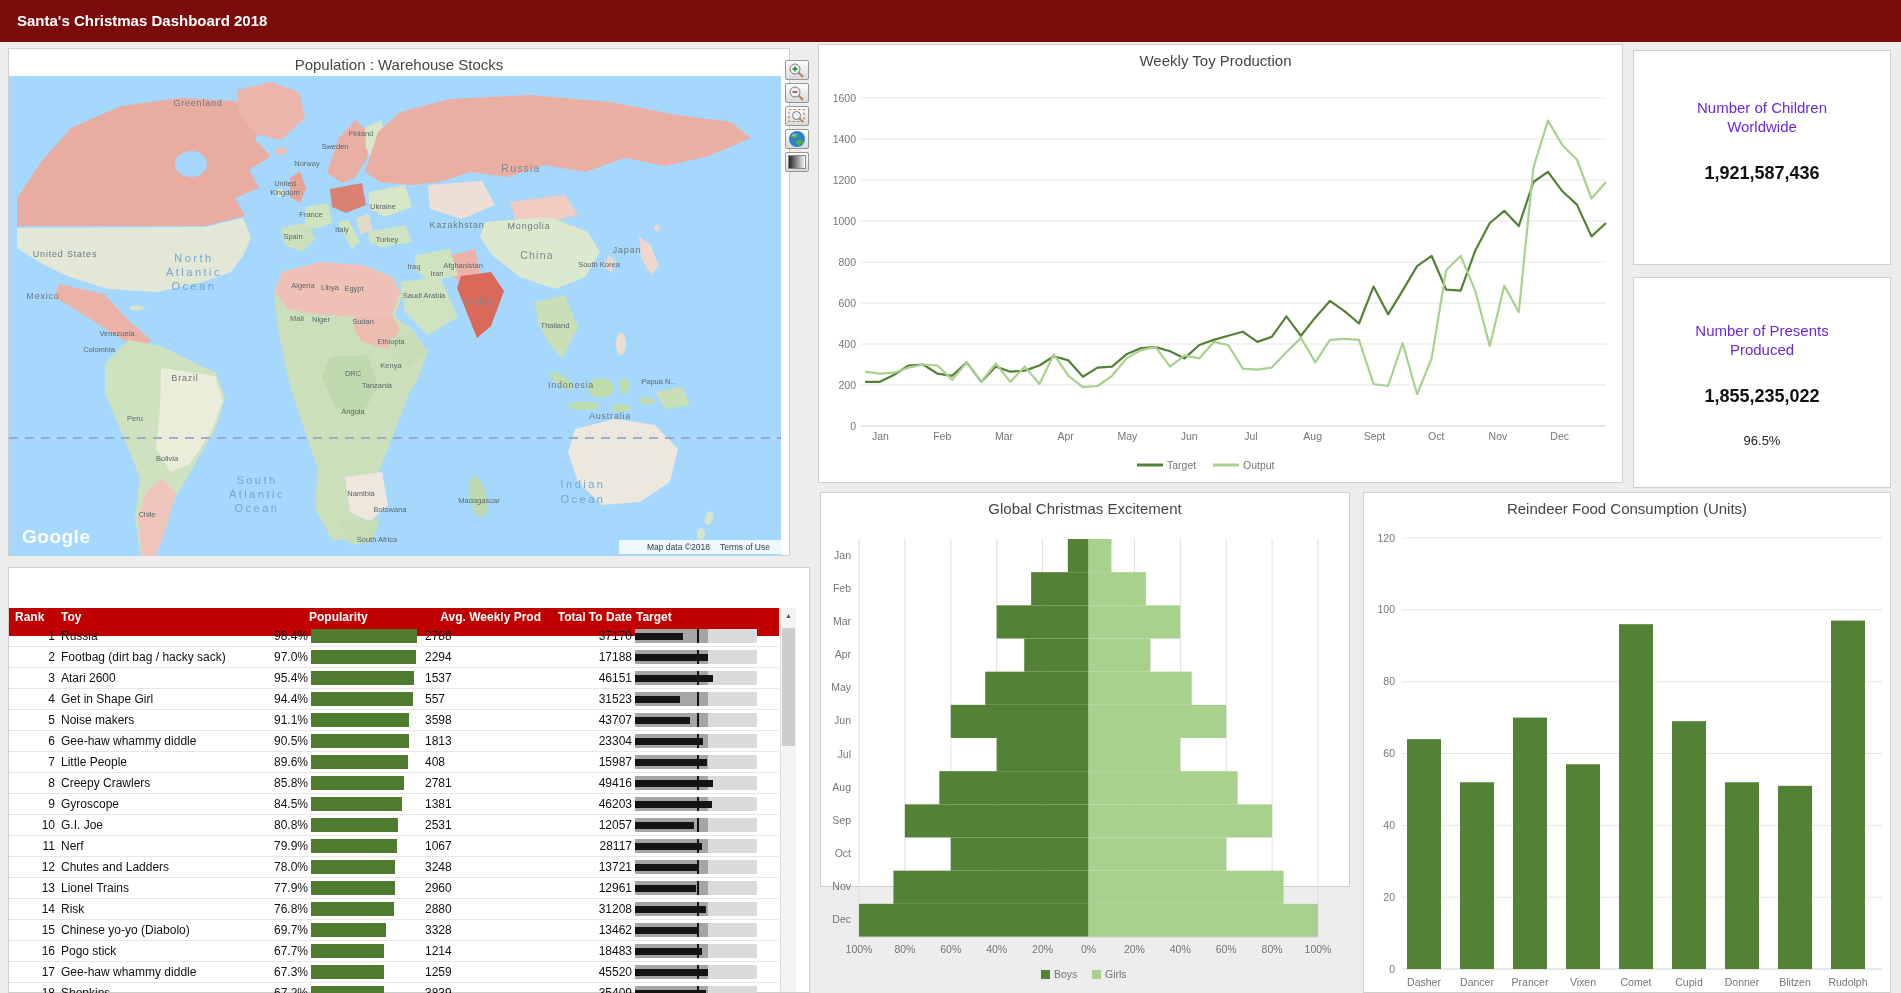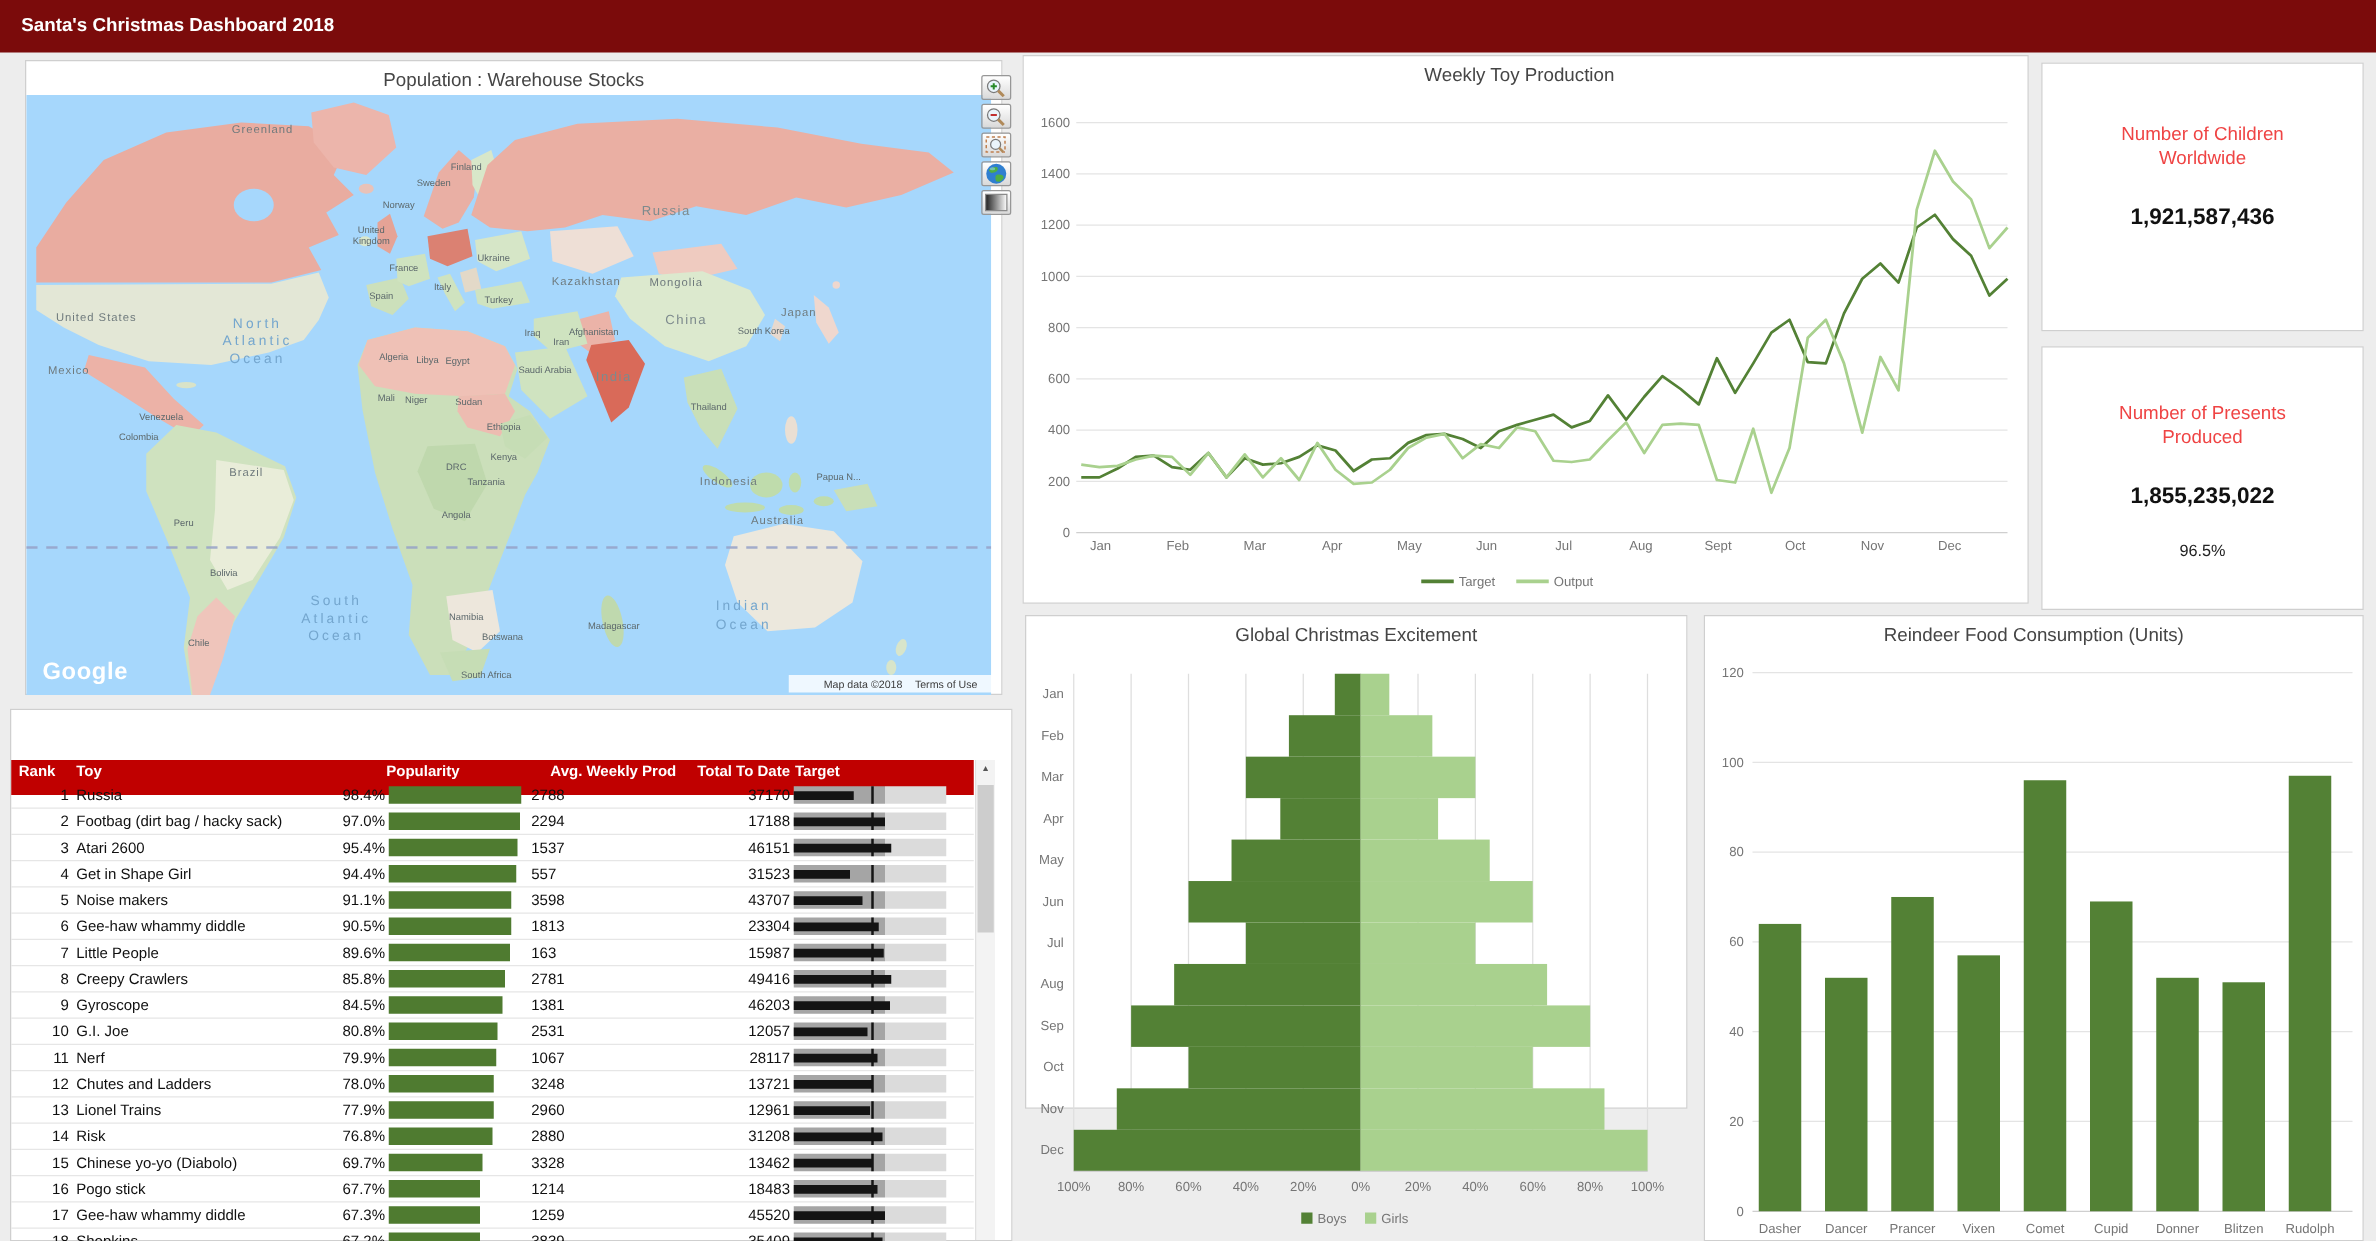--- a/index.html
+++ b/index.html
@@ -6,21 +6,21 @@
   body{width:1901px;height:993px;overflow:hidden;background:#ededed;
        font-family:"Liberation Sans",sans-serif;position:relative;}
   #topbar{position:absolute;left:0;top:0;width:1901px;height:42px;background:#7B0B0B;}
   #topbar .t{color:#fff;font-weight:bold;font-size:15px;line-height:42px;padding-left:17px;}
   .panel{position:absolute;background:#fff;border:1px solid #cfcfcf;box-sizing:border-box;}
   .ptitle{position:absolute;top:7px;left:0;right:0;text-align:center;font-size:15px;color:#454545;}
   svg{display:block;}
   svg text{font-family:"Liberation Sans",sans-serif;}
   .ax{font-size:10.5px;fill:#757575;}
   
-  #map-panel{left:20px;top:48px;width:782px;height:508px;}
+  #map-panel{left:8px;top:48px;width:782px;height:508px;}
   #map-svg{position:absolute;left:0;top:27px;}
   #map-attrib{position:absolute;right:1px;bottom:1px;height:14px;background:rgba(255,255,255,.82);
       font-size:8.5px;color:#3c3c3c;line-height:14px;padding:0 18px;}
   #map-attrib span{margin-left:10px;}
   .ml-big{font-size:10.5px;fill:#7d8a8d;letter-spacing:1.2px;}
   .ml-country{font-size:9px;fill:#6e797c;letter-spacing:.8px;}
   .ml-small{font-size:7.5px;fill:#5c686b;}
   .ml-ocean{font-size:11px;fill:#74A6CE;letter-spacing:2.5px;}
   #glogo{font-size:19px;font-weight:bold;fill:#ffffff;letter-spacing:.5px;}
   
@@ -46,21 +46,21 @@
   .btick{position:absolute;top:0;width:2px;height:14px;background:#141414;}
   #tbl-scroll{position:absolute;left:771px;top:40px;width:15px;height:384px;background:#f3f3f3;border-left:1px solid #e0e0e0;}
   .sb-up{height:16px;text-align:center;font-size:7px;color:#555;line-height:15px;background:#f3f3f3;}
   .sb-thumb{position:absolute;left:1px;top:20px;width:13px;height:118px;background:#cdcdcd;}
   
   #line-panel{left:818px;top:44px;width:805px;height:439px;}
   
   .kpi{text-align:center;}
   #kpi1{left:1633px;top:50px;width:258px;height:215px;}
   #kpi2{left:1633px;top:277px;width:258px;height:211px;}
-  .kpi .lbl{font-size:15px;color:#ef4444;width:180px;margin:0 auto;line-height:1.25;}
+  .kpi .lbl{font-size:15px;color:#6d28d9;width:180px;margin:0 auto;line-height:1.25;}
   #kpi1 .lbl{margin-top:48px;}
   #kpi2 .lbl{margin-top:44px;}
   .kpi .num{font-size:18px;font-weight:bold;color:#111;margin-top:26px;}
   .kpi .pct{font-size:13px;color:#222;margin-top:26px;}
   
   #pyr-panel{left:820px;top:492px;width:530px;height:395px;}
   #rein-panel{left:1363px;top:492px;width:528px;height:501px;}
 </style>
 </head>
 <body>
@@ -315,21 +315,21 @@
         <span class="bul">
           <span class="bbar" style="width:56%"></span>
           <span class="btick" style="left:51%"></span>
         </span>
       </div>
       <div class="trow">
         <span class="c rank">7</span>
         <span class="c toy">Little People</span>
         <span class="c pop">89.6%</span>
         <span class="pbar" style="width:97px"></span>
-        <span class="c avg">163</span>
+        <span class="c avg">408</span>
         <span class="c tot">15987</span>
         <span class="bul">
           <span class="bbar" style="width:59%"></span>
           <span class="btick" style="left:51%"></span>
         </span>
       </div>
       <div class="trow">
         <span class="c rank">8</span>
         <span class="c toy">Creepy Crawlers</span>
         <span class="c pop">85.8%</span>

